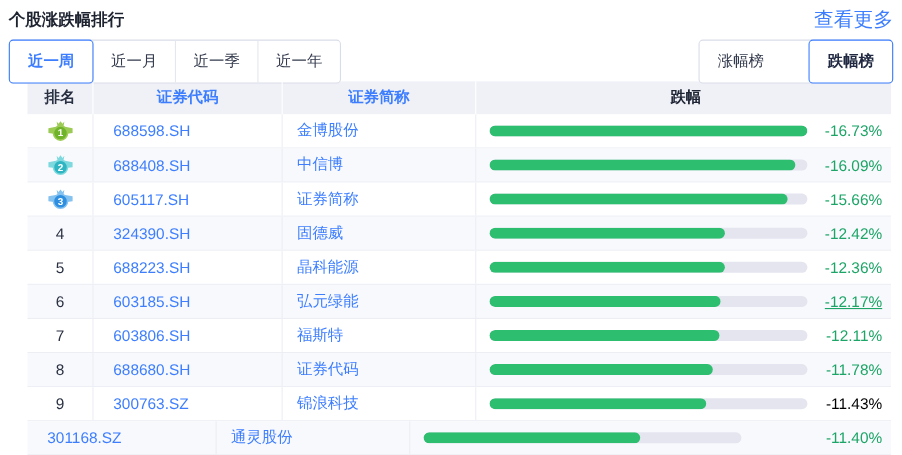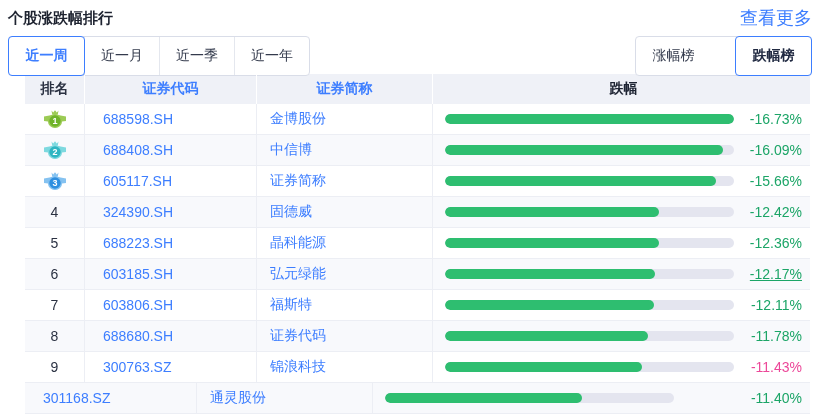--- a/index.html
+++ b/index.html
@@ -207,21 +207,21 @@
   <div class="trow">
     <div class="td c-rank">
           <span>9</span>
         </div>
     <div class="td c-code">300763.SZ</div>
     <div class="td c-name">锦浪科技</div>
     <div class="td c-change">
       <div class="track" style="background: rgb(228, 229, 239);">
         <div class="fill" style="width: 68.3%; background: rgb(46, 190, 112);"></div>
       </div>
-      <span class="pct" style="color: #ec4899;">-11.43%</span>
+      <span class="pct" style="color: #000000;">-11.43%</span>
     </div>
   </div>
 
   <div class="trow">
     <div class="td c-code">301168.SZ</div>
     <div class="td c-name">通灵股份</div>
     <div class="td c-change">
       <div class="track" style="background: rgb(228, 229, 239);">
         <div class="fill" style="width: 68.1%; background: rgb(46, 190, 112);"></div>
       </div>

